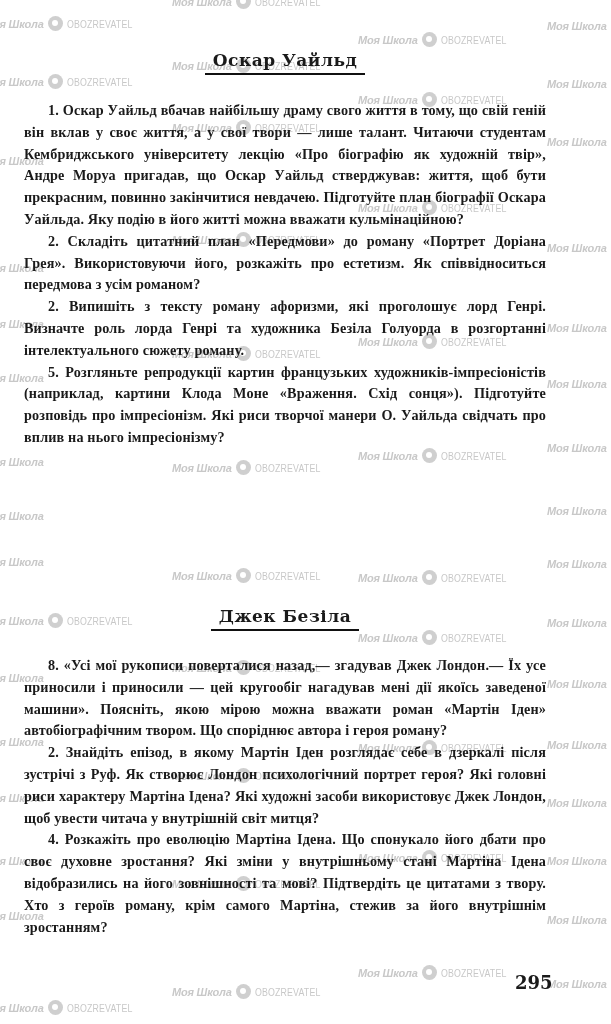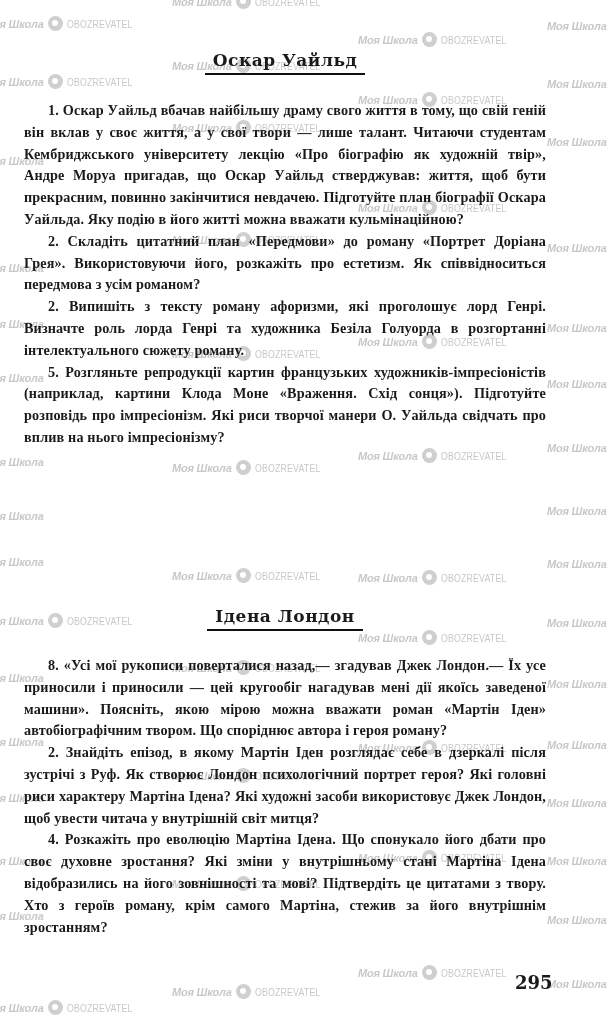--- a/index.html
+++ b/index.html
@@ -345,21 +345,21 @@
   </h2>
 
   <div class="block" style="top:100px;">
     <p>1. Оскар Уайльд вбачав найбільшу драму свого життя в тому, що свій геній він вклав у своє життя, а у свої твори — лише талант. Читаючи студентам Кембриджського університету лекцію «Про біографію як художній твір», Андре Моруа пригадав, що Оскар Уайльд стверджував: життя, щоб бути прекрасним, повинно закінчитися невдачею. Підготуйте план біографії Оскара Уайльда. Яку подію в його житті можна вважати кульмінаційною?</p>
     <p>2. Складіть цитатний план «Передмови» до роману «Портрет Доріана Грея». Використовуючи його, розкажіть про естетизм. Як співвідноситься передмова з усім романом?</p>
     <p>2. Випишіть з тексту роману афоризми, які проголошує лорд Генрі. Визначте роль лорда Генрі та художника Безіла Голуорда в розгортанні інтелектуального сюжету роману.</p>
     <p>5. Розгляньте репродукції картин французьких художників-імпресіоністів (наприклад, картини Клода Моне «Враження. Схід сонця»). Підготуйте розповідь про імпресіонізм. Які риси творчої манери О. Уайльда свідчать про вплив на нього імпресіонізму?</p>
   </div>
 
   <h2 class="section-title" style="top:606px; margin:0;">
-    <span>Ідена Лондон</span>
+    <span>Джек Безіла</span>
   </h2>
 
   <div class="block" style="top:655px;">
     <p>8. «Усі мої рукописи поверталися назад,— згадував Джек Лондон.— Їх усе приносили і приносили — цей кругообіг нагадував мені дії якоїсь заведеної машини». Поясніть, якою мірою можна вважати роман «Мартін Іден» автобіографічним твором. Що споріднює автора і героя роману?</p>
     <p>2. Знайдіть епізод, в якому Мартін Іден розглядає себе в дзеркалі після зустрічі з Руф. Як створює Лондон психологічний портрет героя? Які головні риси характеру Мартіна Ідена? Які художні засоби використовує Джек Лондон, щоб увести читача у внутрішній світ митця?</p>
     <p>4. Розкажіть про еволюцію Мартіна Ідена. Що спонукало його дбати про своє духовне зростання? Які зміни у внутрішньому стані Мартіна Ідена відобразились на його зовнішності та мові? Підтвердіть це цитатами з твору. Хто з героїв роману, крім самого Мартіна, стежив за його внутрішнім зростанням?</p>
   </div>
 </div>
 
 <div class="page-number">295</div>

